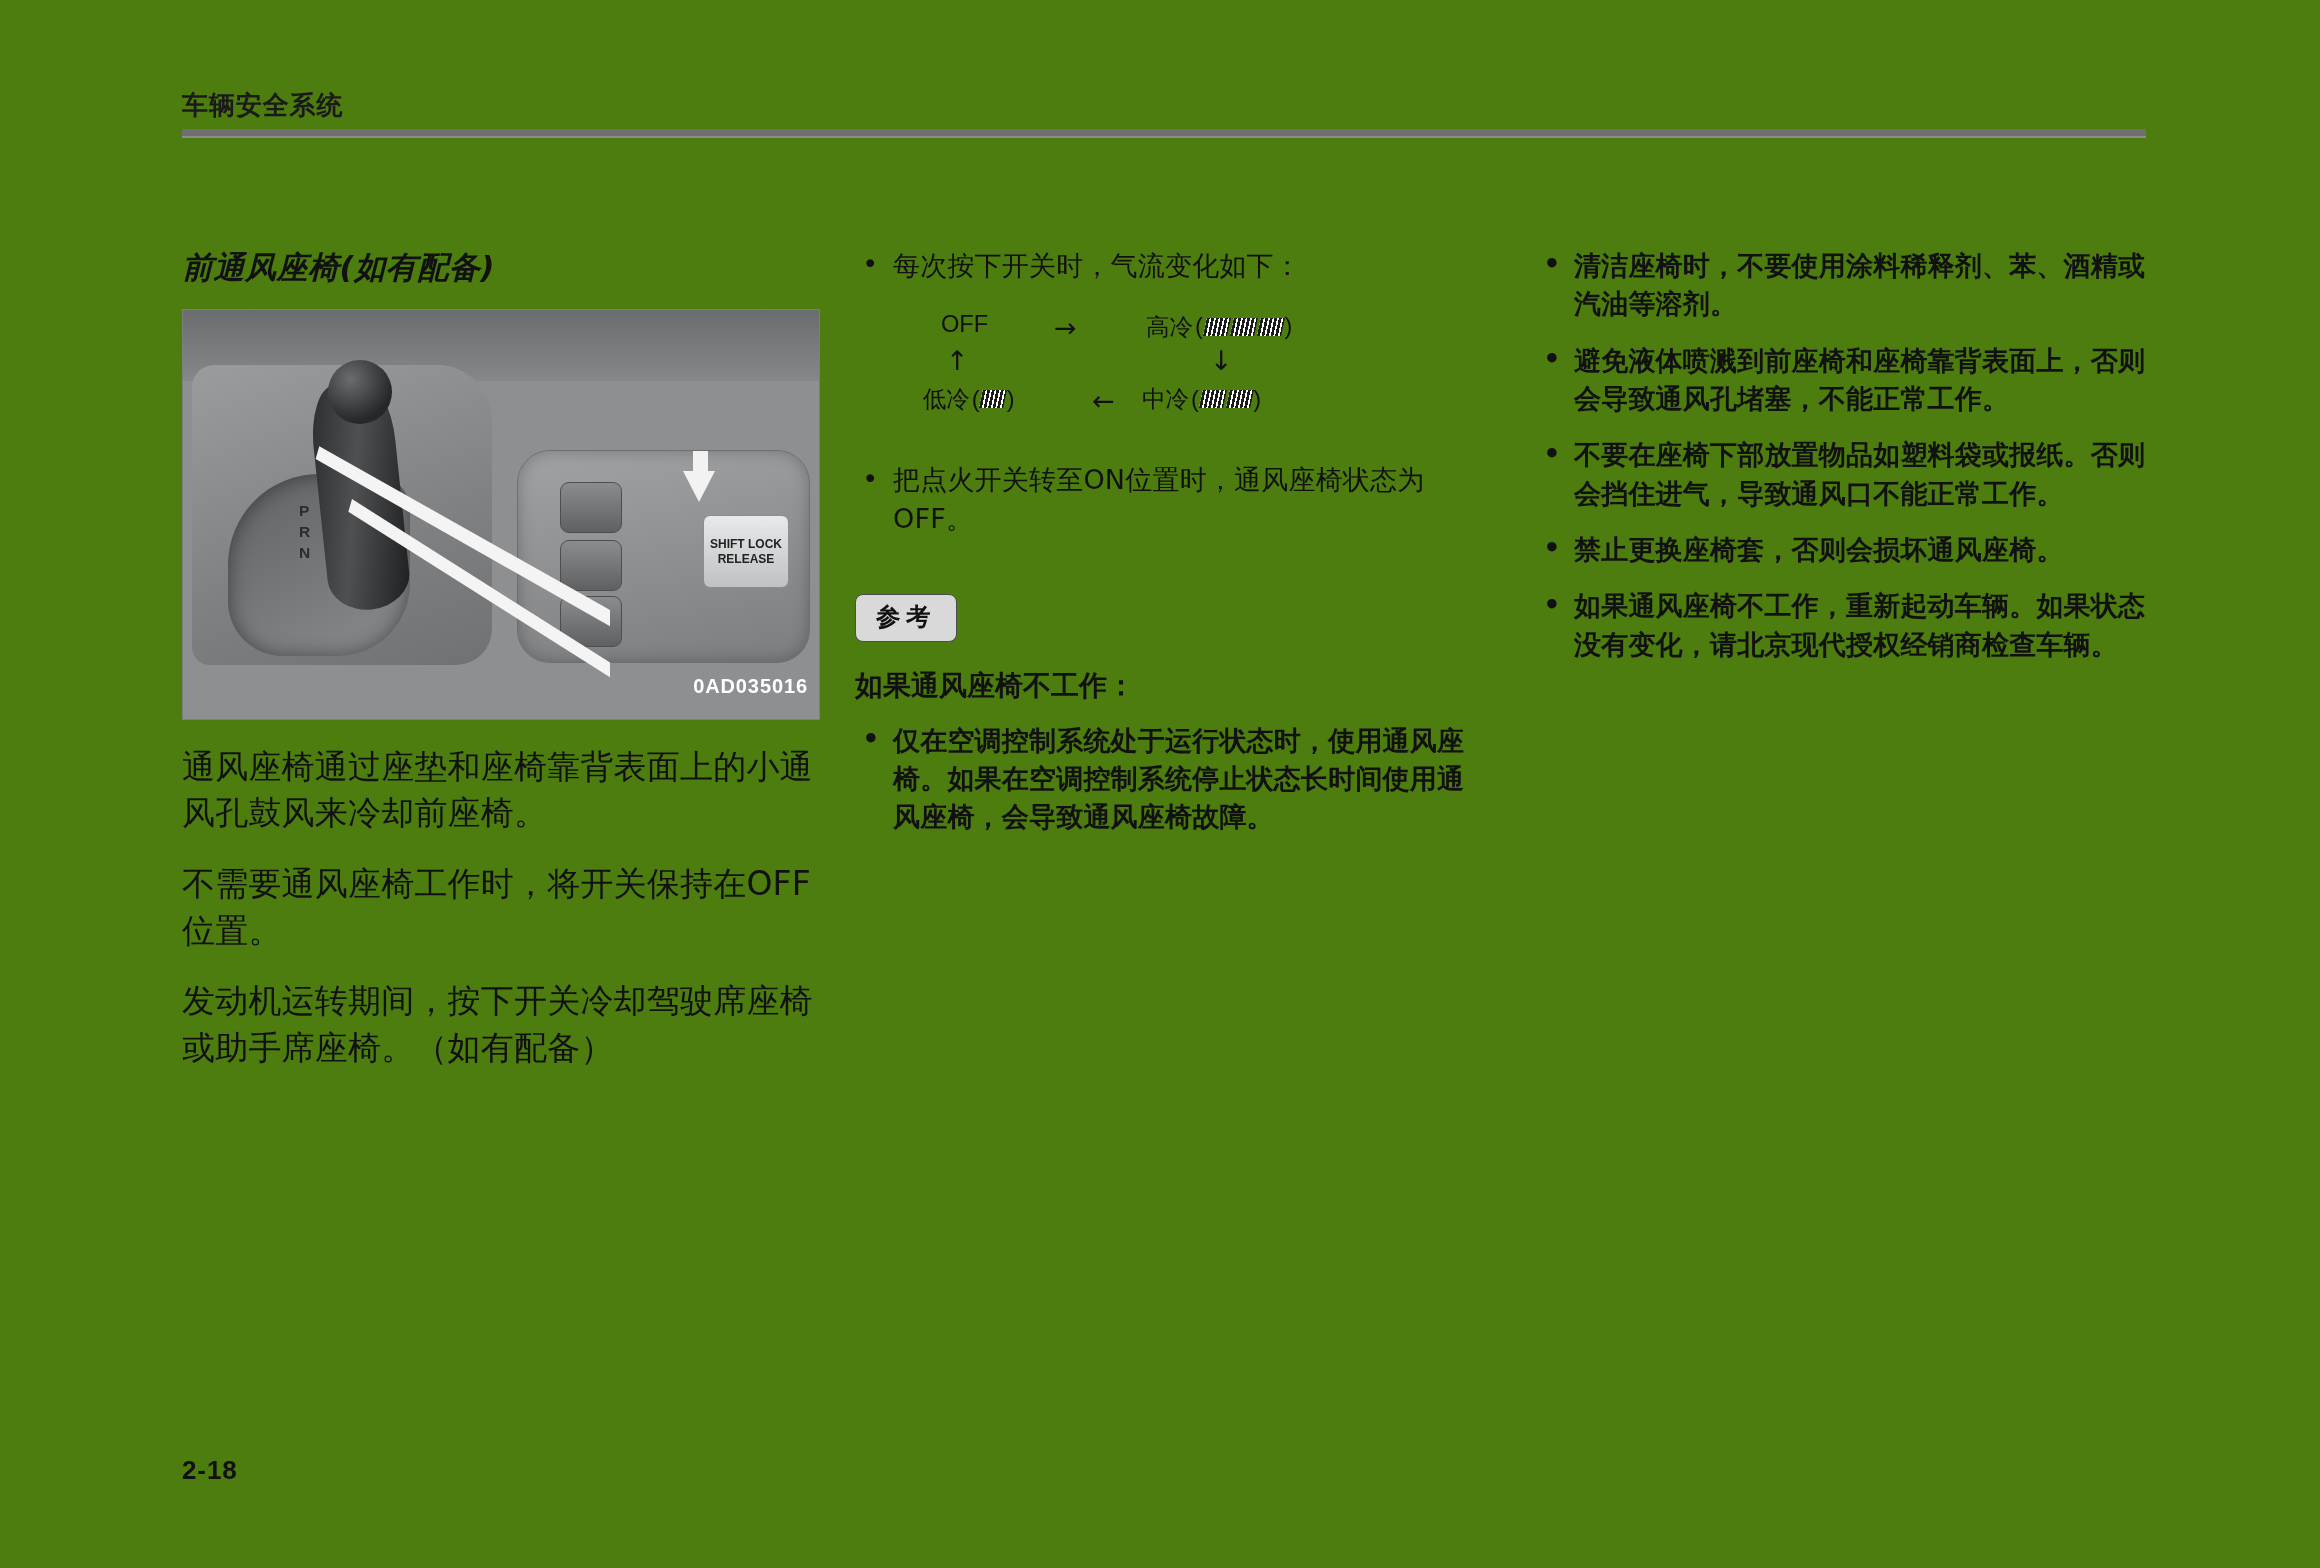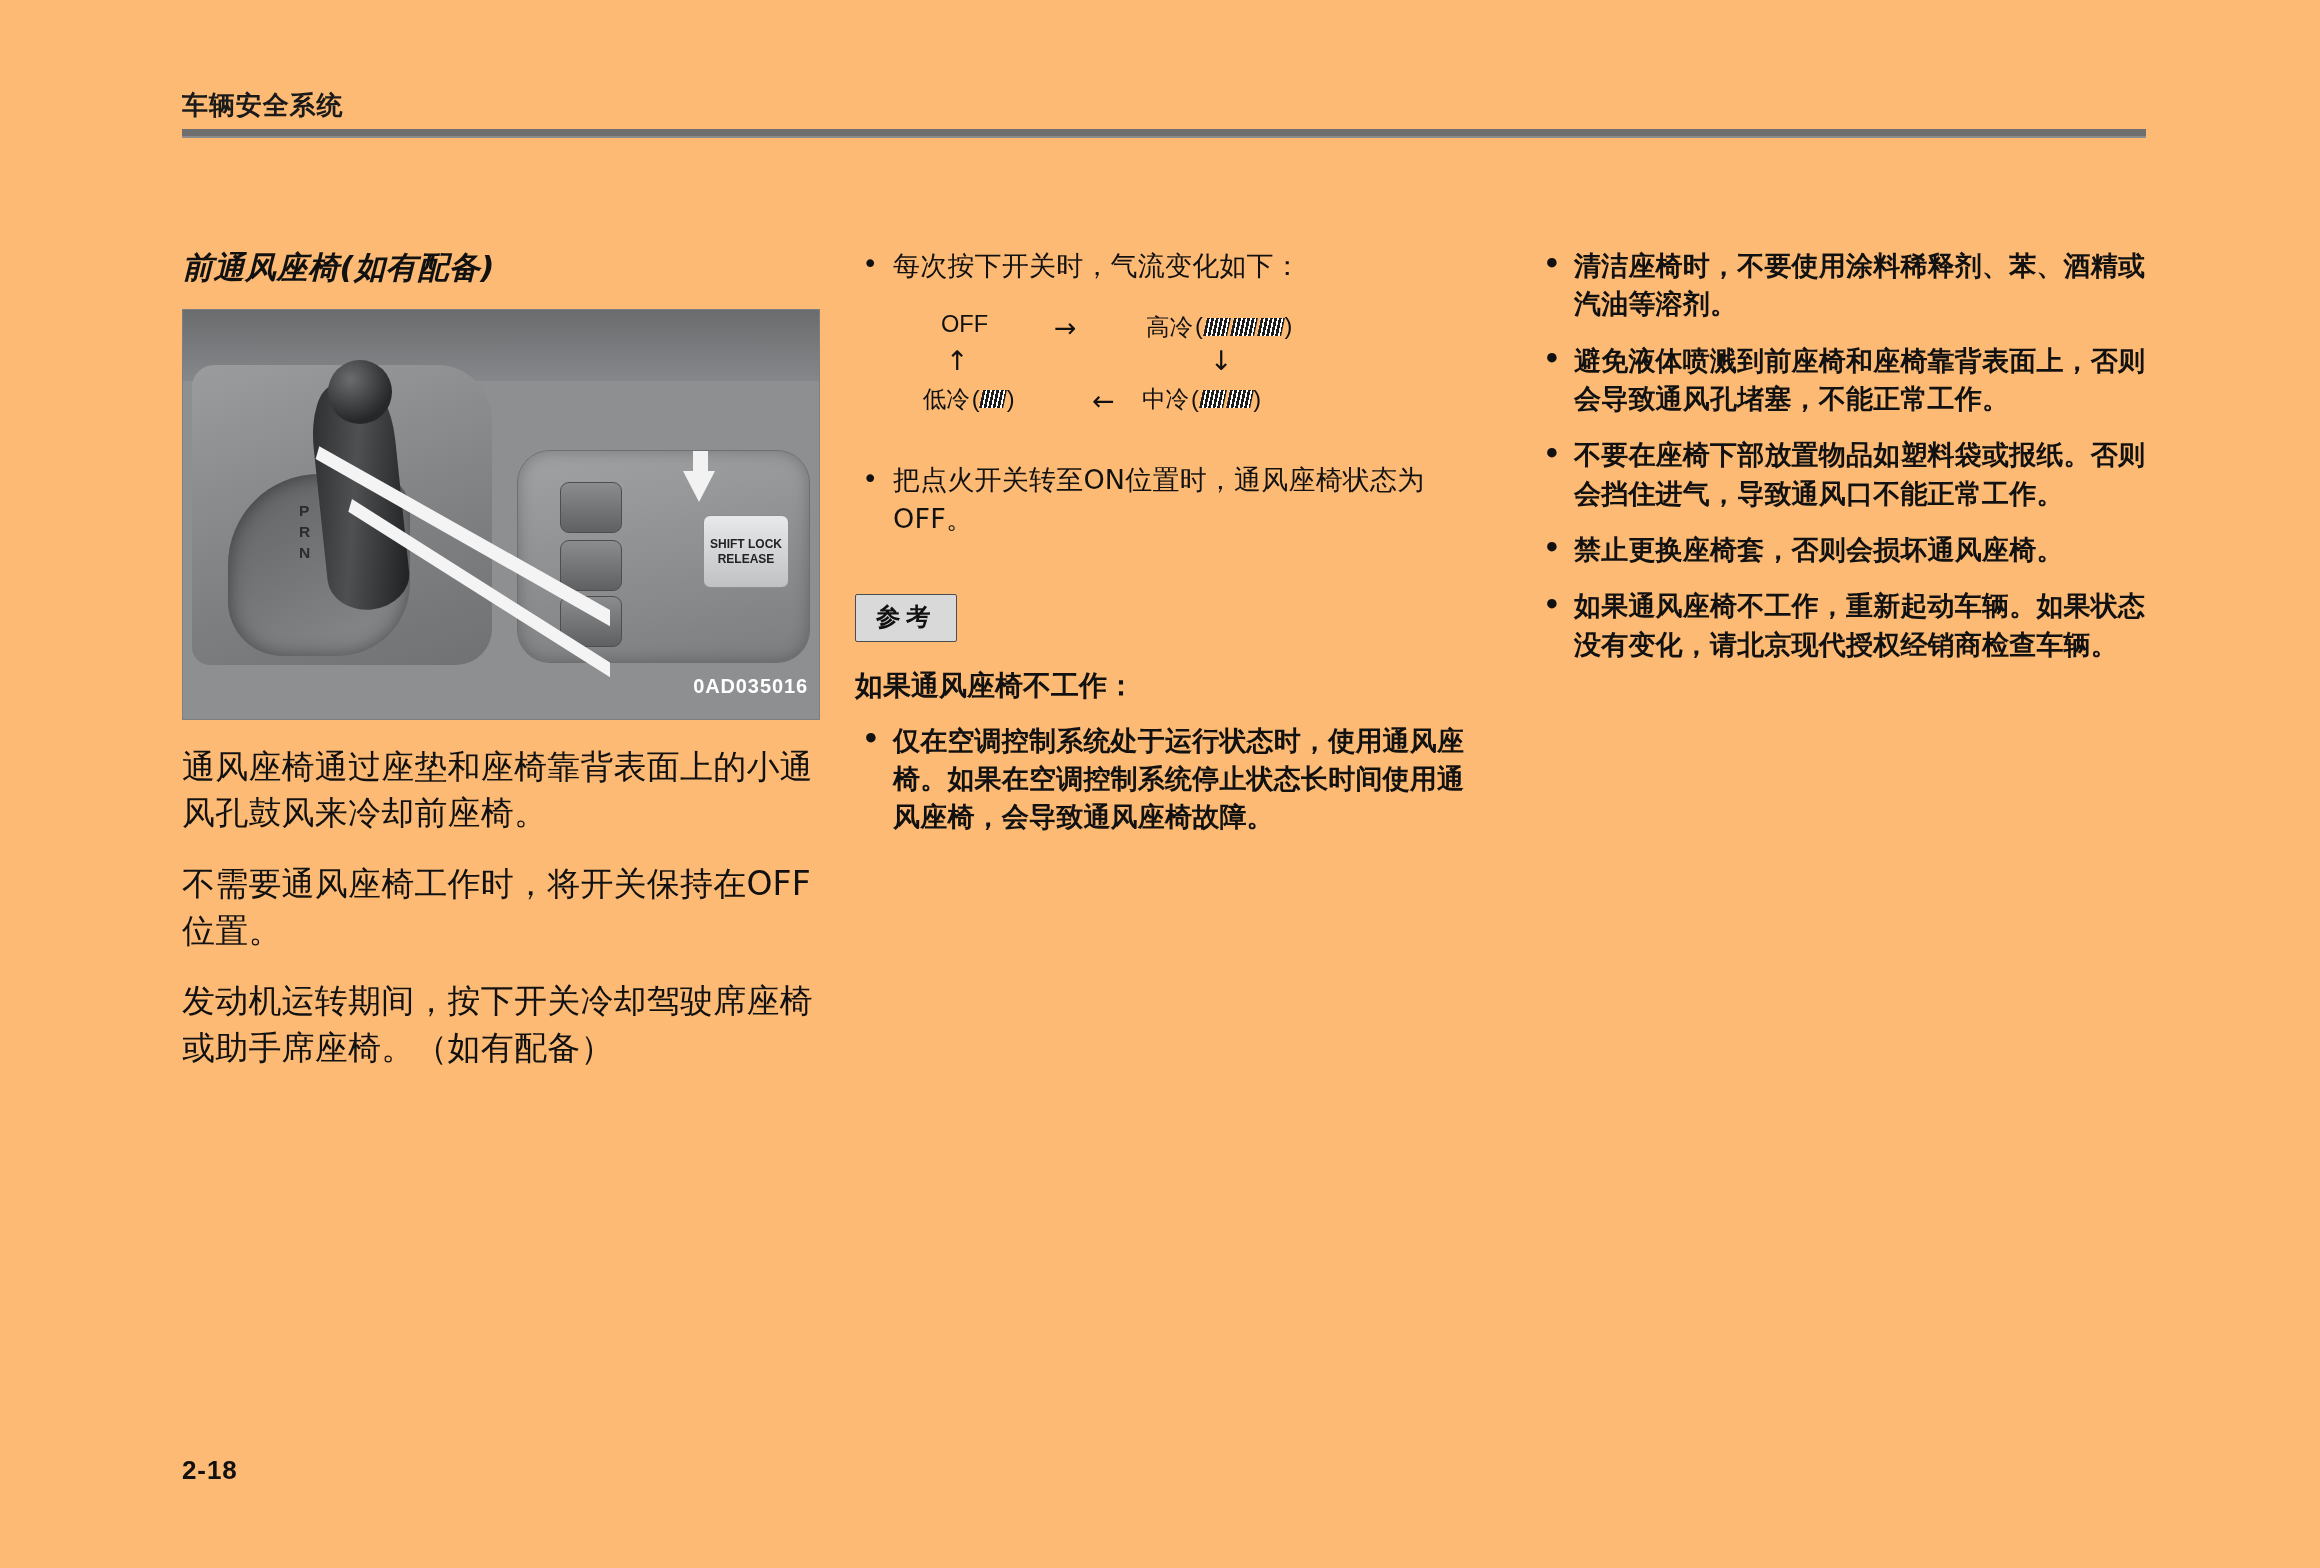--- a/index.html
+++ b/index.html
@@ -4,21 +4,21 @@
 <style>
   html, body {
     margin: 0;
     padding: 0;
     background: #ffffff;
   }
   .page {
     position: relative;
     width: 2320px;
     height: 1568px;
-    background: #fdba74;
+    background: #4d7c0f;
     font-family: "DejaVu Sans", "Liberation Sans", sans-serif;
     overflow: hidden;
   }
 
   
   .header {
     position: absolute;
     left: 182px;
     top: 91px;
     width: 1964px;
@@ -218,21 +218,21 @@
   .arrow-right { left: 144px; top: 11px; }
   .arrow-left  { left: 182px; top: 84px; }
   .arrow-up    { left: 36px;  top: 44px; }
   .arrow-down  { left: 300px; top: 44px; }
 
   
   .ref-badge {
     display: inline-block;
     background: #d9d9d9;
     border: 1.8px solid #4d4d4d;
-    border-radius: 2px;
+    border-radius: 8px;
     padding: 5.5px 20px 7.3px 20px;
     font-size: 24.5px;
     font-weight: bold;
     color: #111;
     letter-spacing: 5.5px;
     margin-top: 38px;
   }
   .ref-heading {
     font-size: 28px;
     font-weight: bold;

